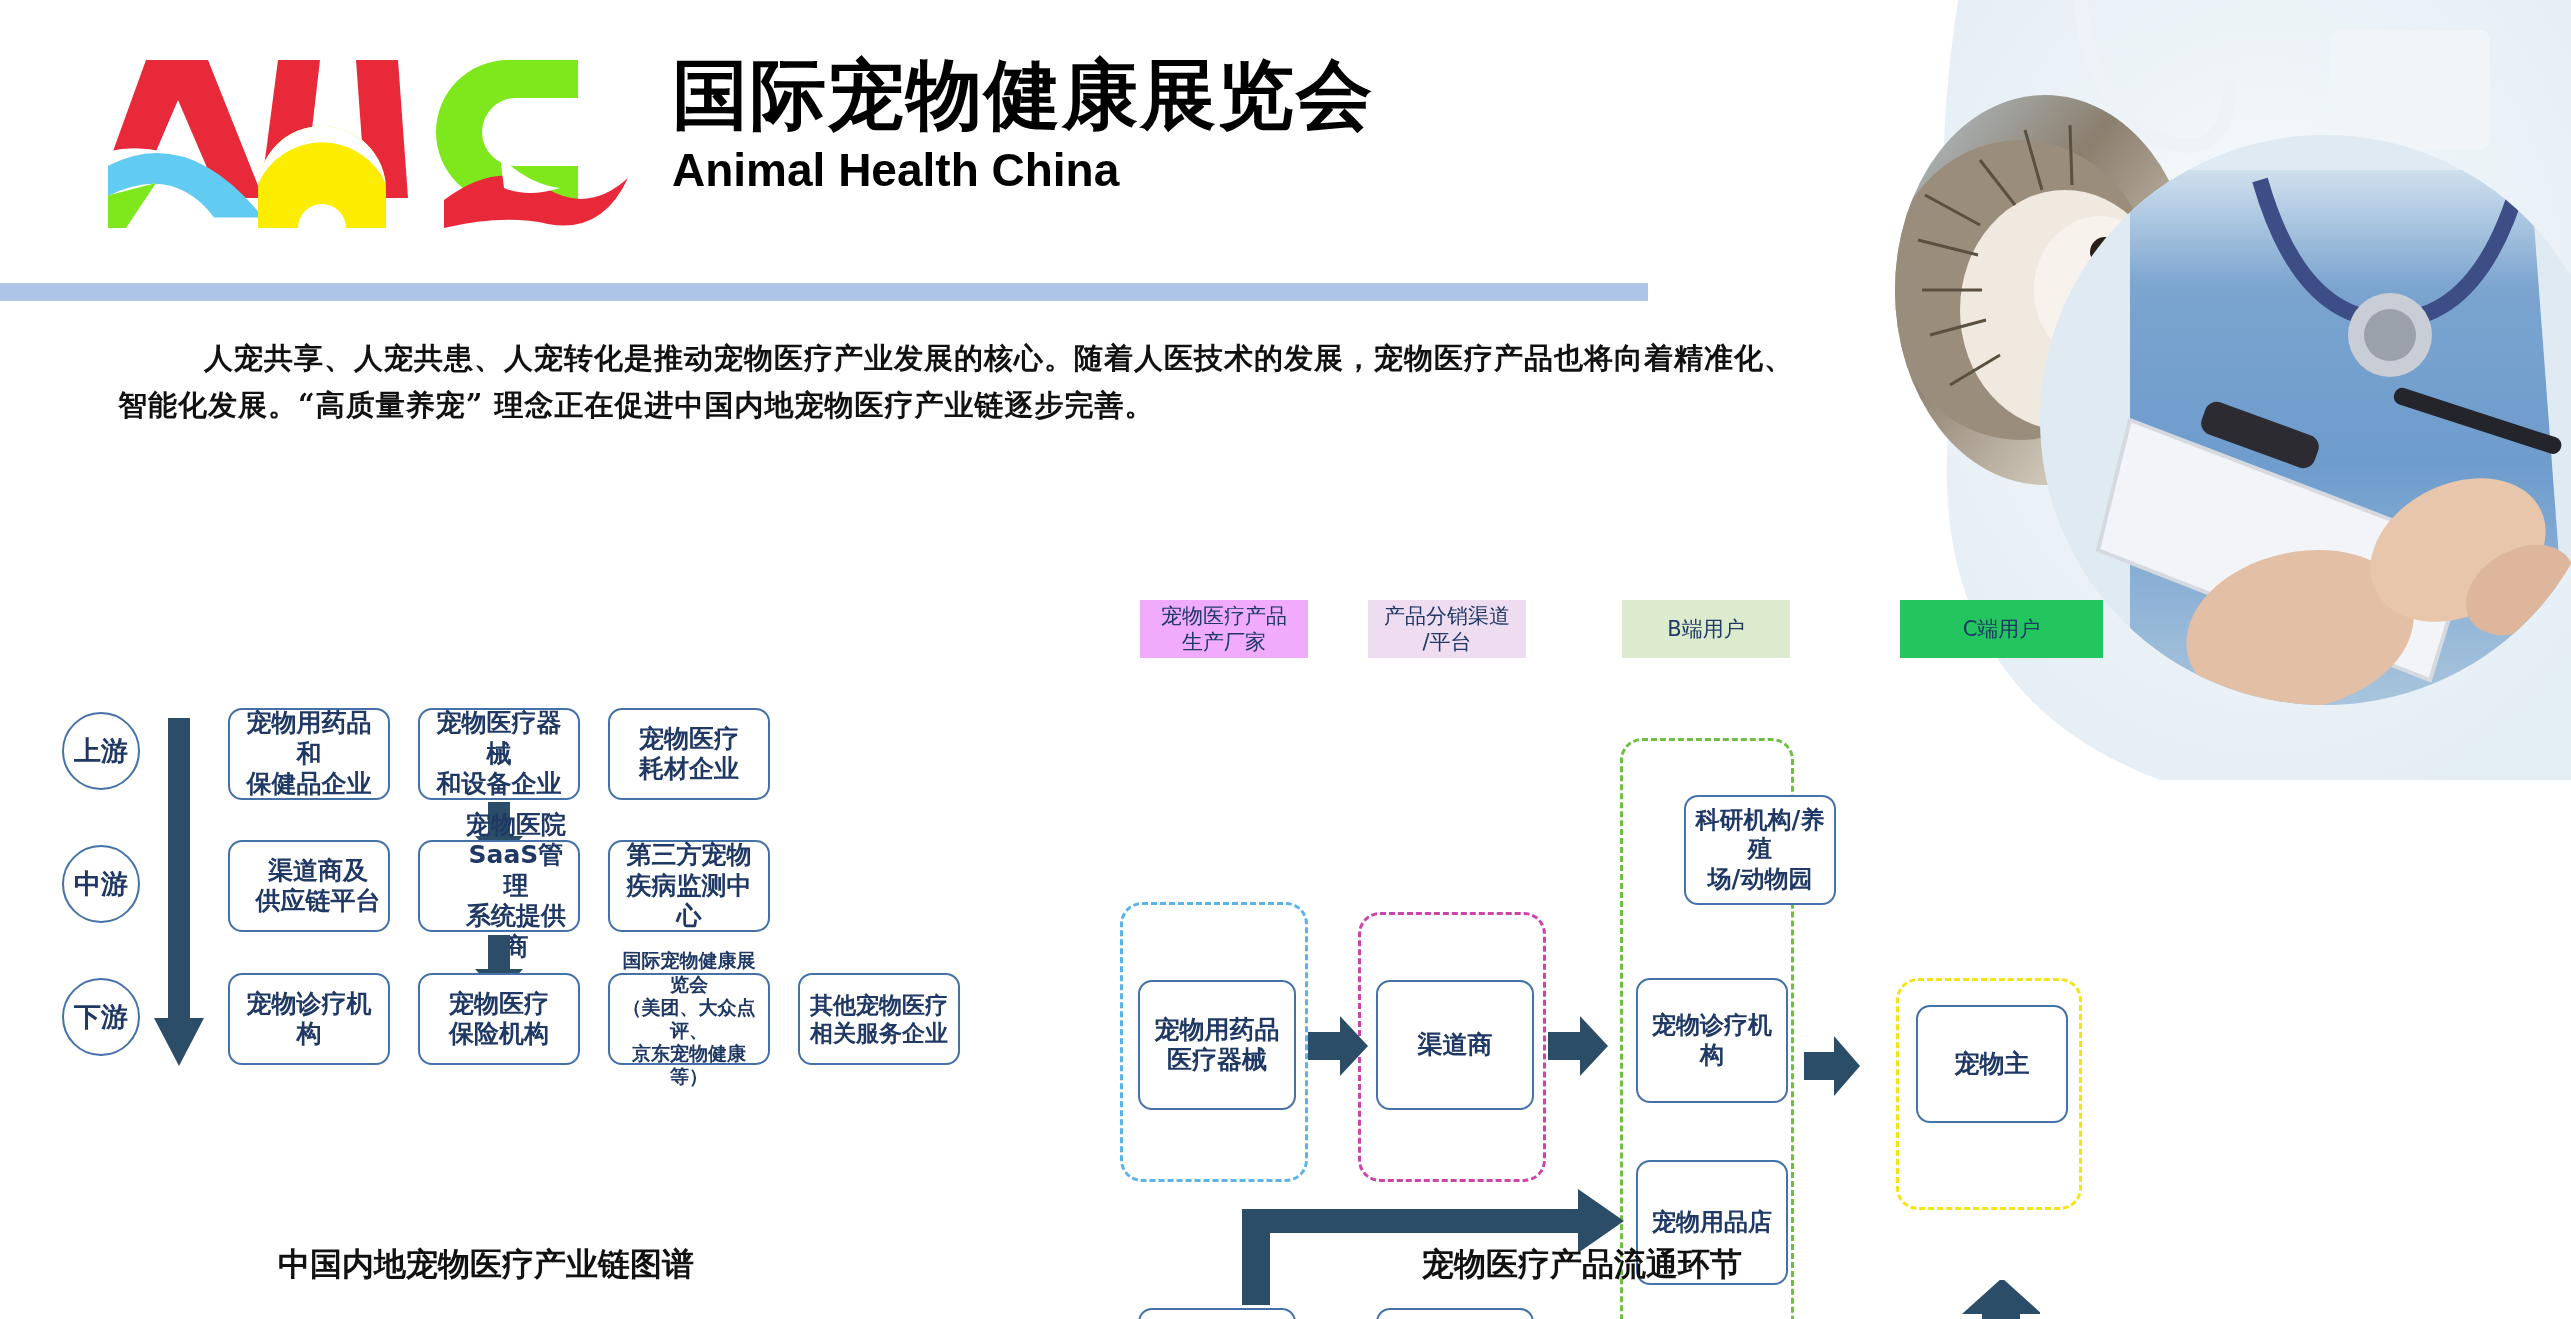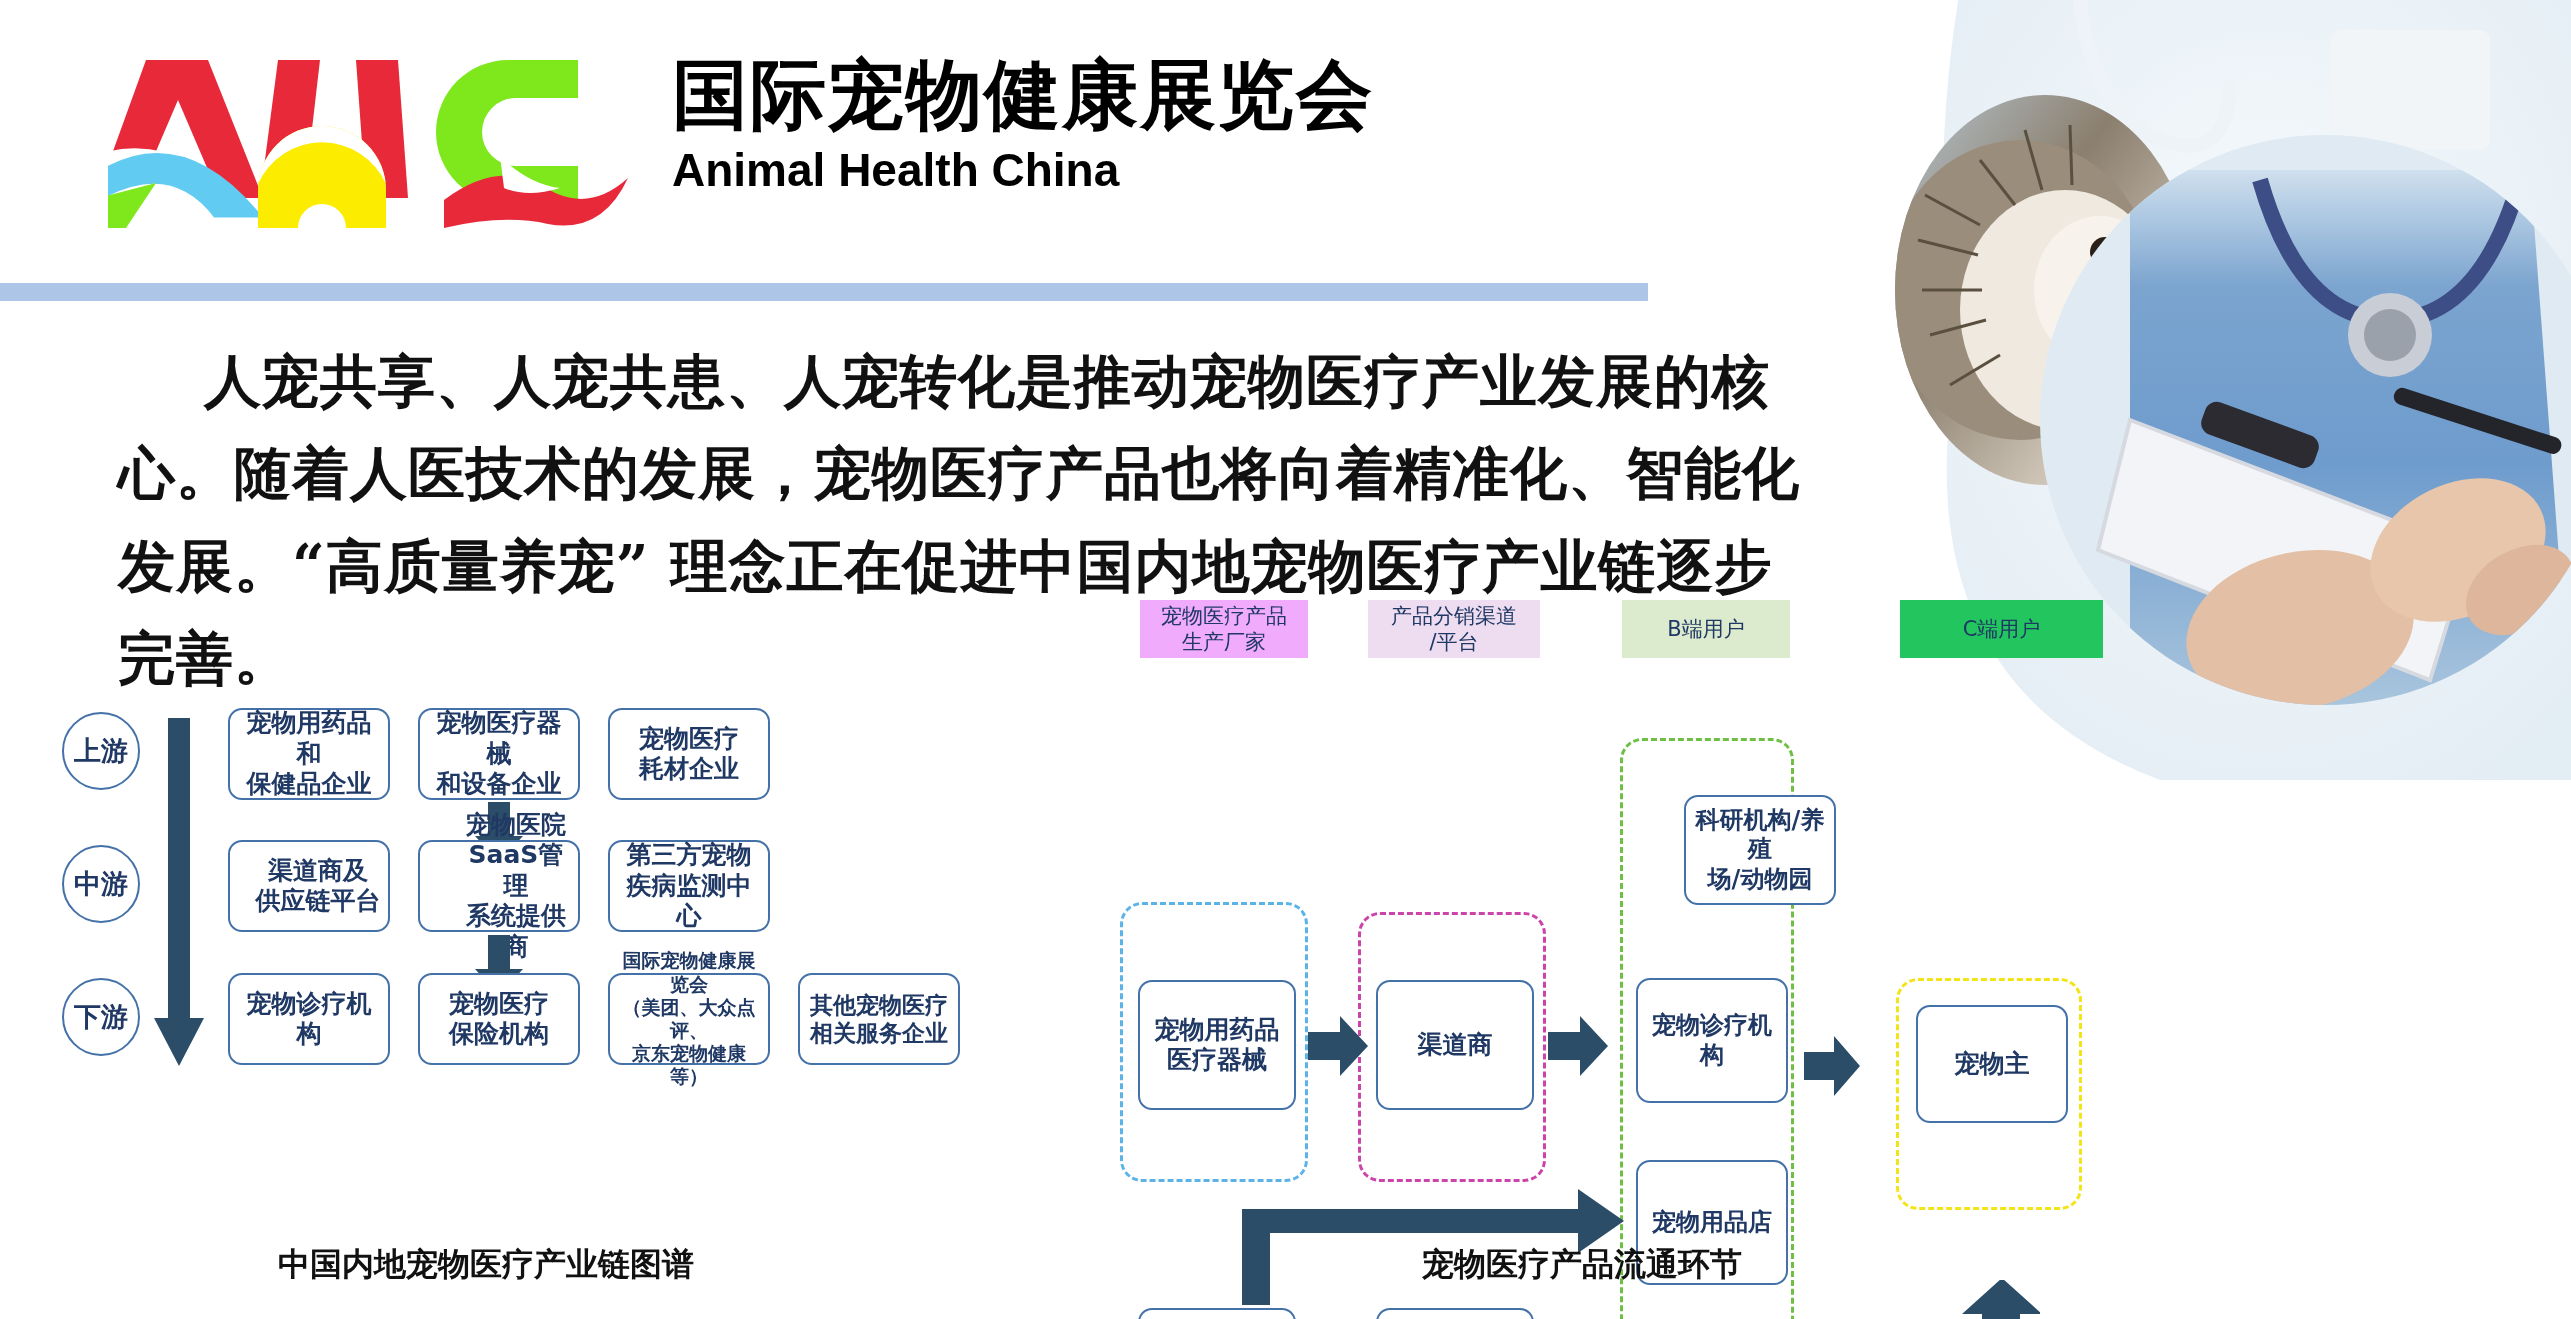--- a/index.html
+++ b/index.html
@@ -33,21 +33,21 @@
   }
 
   
   #photo-wrap { position:absolute; left:1830px; top:-10px; width:760px; height:790px; }
   #photo-wrap svg { display:block; }
 
   
   #intro {
     position:absolute; left:118px; top:335px; width:1700px;
     font-family:"DejaVu Serif","Liberation Serif",serif;
-    font-size:57px; line-height:1.62; color:#111; font-weight:600;
+    font-size:29px; line-height:1.62; color:#111; font-weight:600;
     text-indent:86px; letter-spacing:1px;
   }
   #intro .hl { font-weight:bold; }
 
   
   .node {
     position:absolute; border:2px solid #4472a8; border-radius:14px;
     background:#ffffff; color:#1f3864;
     display:flex; align-items:center; justify-content:center; text-align:center;
     font-weight:bold; line-height:1.22; padding:4px 6px;
@@ -242,21 +242,21 @@
 （美团、大众点评、
 京东宠物健康等）</div>
   <div class="node" style="left:798px; top:283px; width:162px; height:92px; font-size:23px; white-space:pre-line;">其他宠物医疗
 相关服务企业</div>
 </div>
 
 <div id="right-diagram">
 
   <div class="cat-header" style="left:20px;  top:10px; width:168px; height:58px; background:#f0abfc; white-space:pre-line;">宠物医疗产品
 生产厂家</div>
-  <div class="cat-header" style="left:248px; top:10px; width:172px; height:58px; background:#eedcf0; white-space:pre-line;">产品分销渠道
+  <div class="cat-header" style="left:248px; top:10px; width:158px; height:58px; background:#eedcf0; white-space:pre-line;">产品分销渠道
 /平台</div>
   <div class="cat-header" style="left:502px; top:10px; width:168px; height:58px; background:#dcebcd; white-space:pre-line;">B端用户</div>
   <div class="cat-header" style="left:780px; top:10px; width:203px; height:58px; background:#22c55e; white-space:pre-line;">C端用户</div>
 
   <div class="dashgroup" style="left:0px;   top:312px; width:188px; height:280px; border-color:#5cb3e8;"></div>
   <div class="dashgroup" style="left:238px; top:322px; width:188px; height:270px; border-color:#cc44aa;"></div>
   <div class="dashgroup" style="left:500px; top:148px; width:174px; height:612px; border-color:#6fbf44; top:148px; height:612px;"></div>
   <div class="dashgroup" style="left:776px; top:388px; width:186px; height:232px; border-color:#f2e416;"></div>
 
   <div class="node" style="left:18px;  top:390px; width:158px; height:130px; font-size:25px; white-space:pre-line;">宠物用药品

